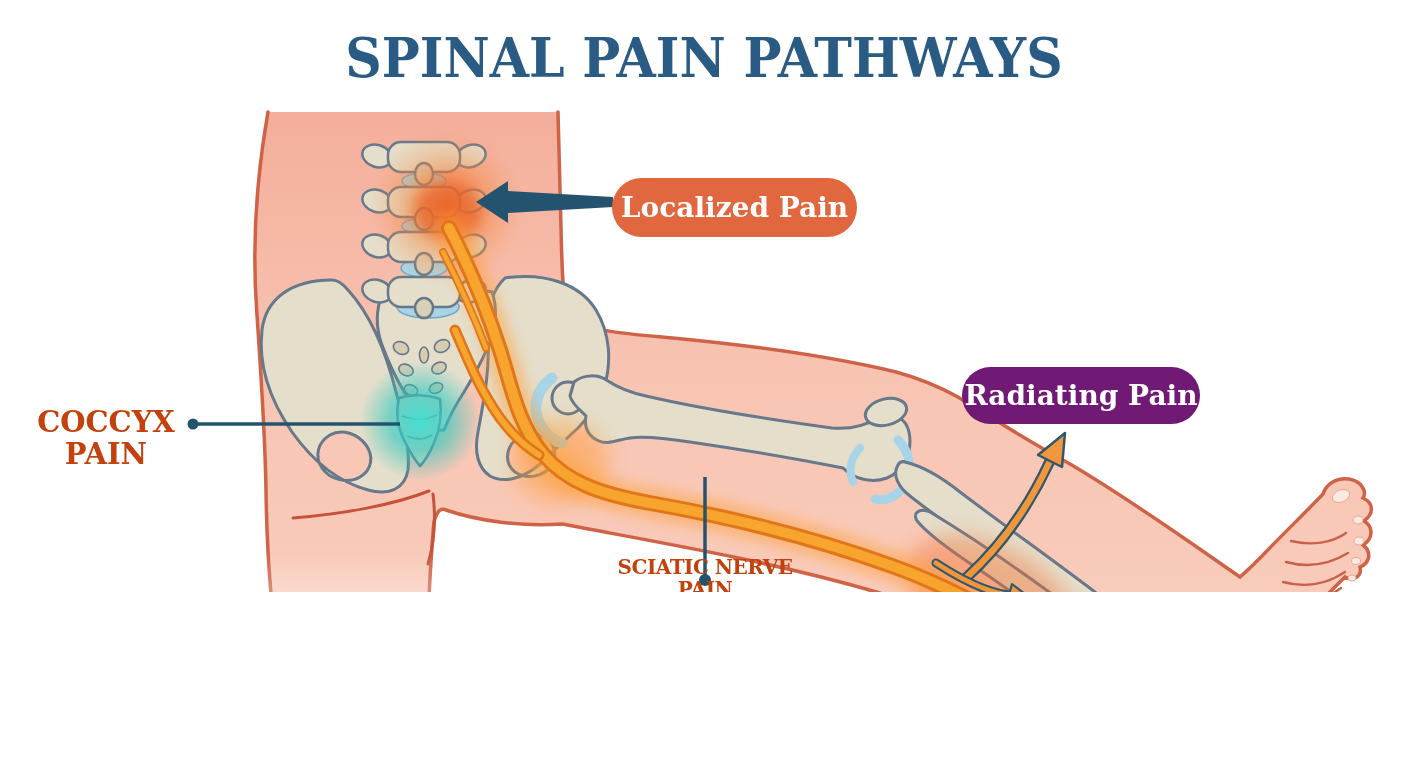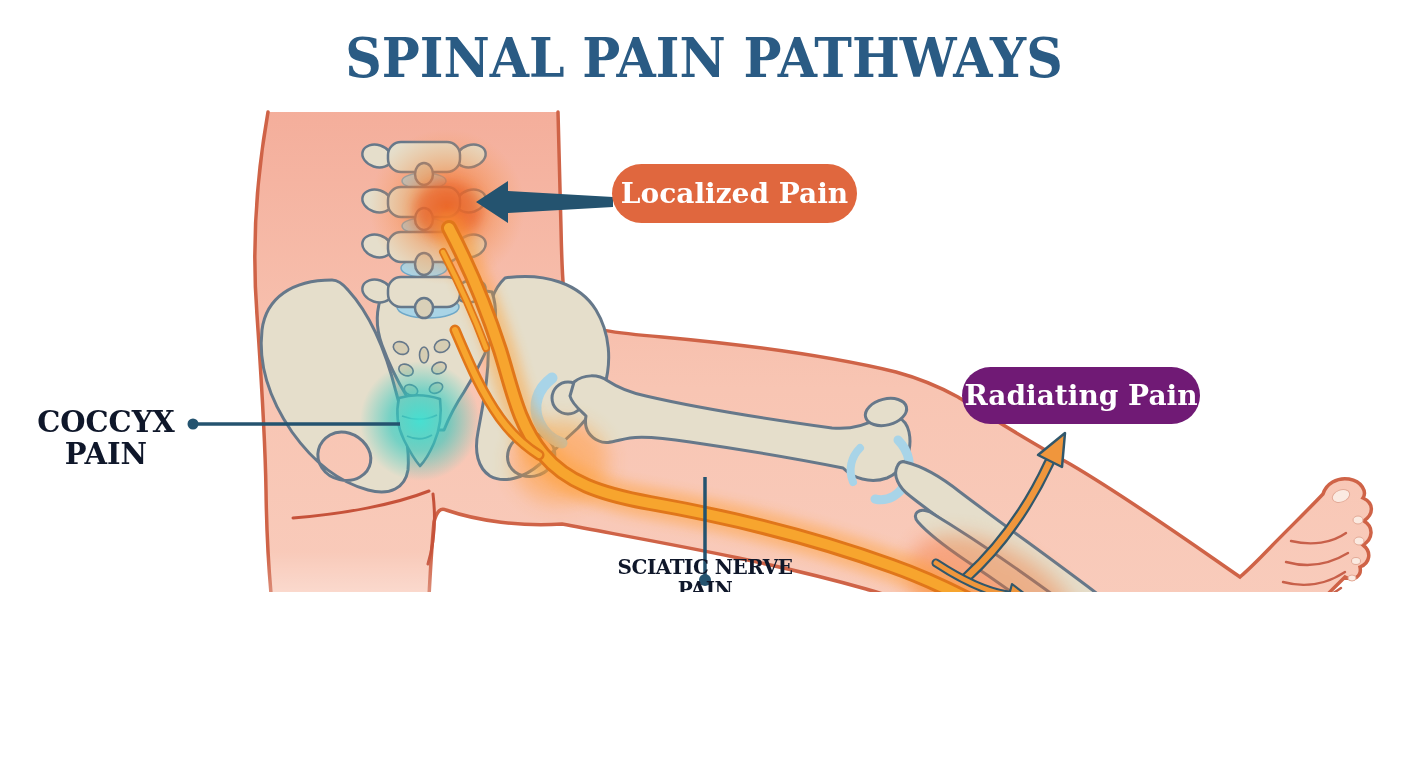--- a/index.html
+++ b/index.html
@@ -4,23 +4,23 @@
 <style>
   html,body{margin:0;padding:0;background:#ffffff;}
   .stage{position:relative;width:1408px;height:592px;background:#ffffff;overflow:hidden;
          font-family:"DejaVu Serif","Liberation Serif",serif;}
   .stage svg{position:absolute;left:0;top:0;}
   .title{position:absolute;left:0;right:0;top:30px;margin:0;text-align:center;
          font-size:55px;font-weight:bold;color:#2a5b84;letter-spacing:0px;
          transform:scaleX(.92);transform-origin:center;line-height:1;}
   .pill{position:absolute;display:flex;align-items:center;justify-content:center;
         color:#ffffff;font-weight:bold;font-size:28px;border-radius:30px;}
-  .pill-localized{left:612px;top:164px;width:245px;height:59px;background:#e0673e;}
+  .pill-localized{left:612px;top:178px;width:245px;height:59px;background:#e0673e;}
   .pill-radiating{left:962px;top:367px;width:238px;height:57px;background:#701a75;}
-  .sidelabel{position:absolute;text-align:center;font-weight:bold;color:#0f172a;line-height:1.12;}
+  .sidelabel{position:absolute;text-align:center;font-weight:bold;color:#c2410c;line-height:1.12;}
   .label-coccyx{left:20px;top:406px;width:172px;font-size:29px;}
   .label-sciatic{left:555px;top:556px;width:300px;font-size:20px;letter-spacing:-.5px;}
   .sidelabel span{display:block;}
 </style>
 </head>
 <body>
 
 <div class="stage">
 
   <svg width="1408" height="768" viewBox="0 0 1408 768">

